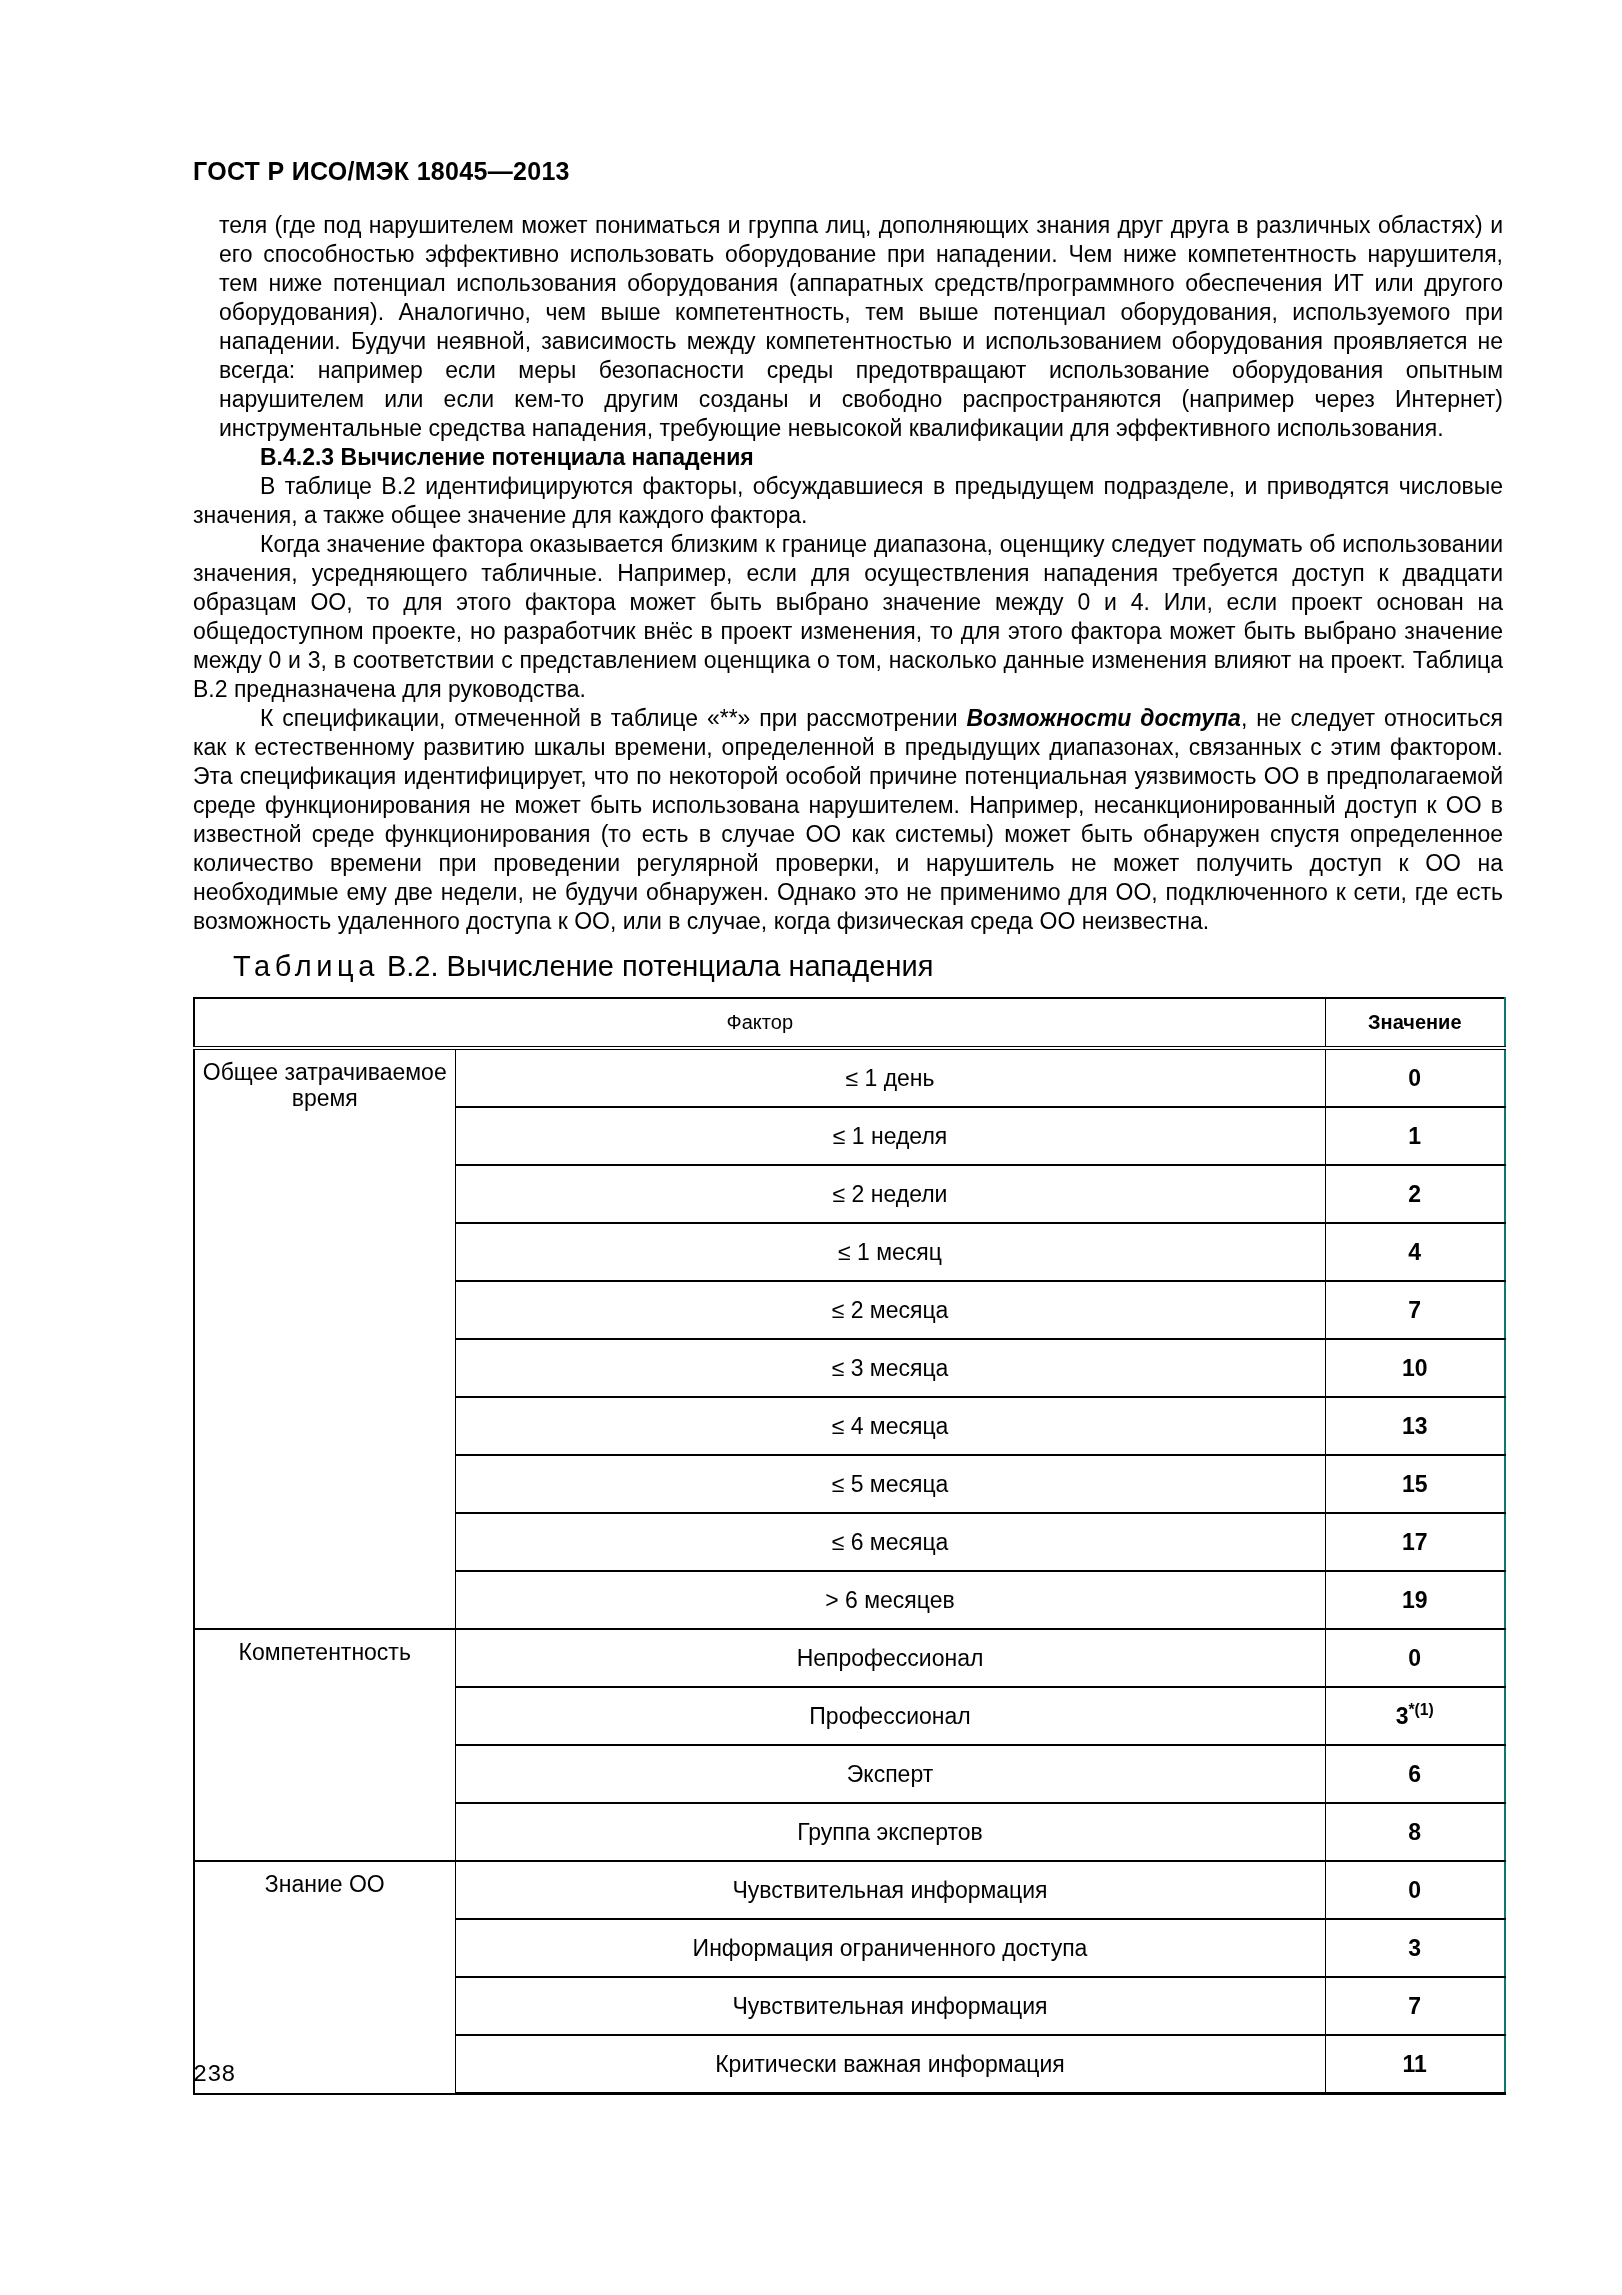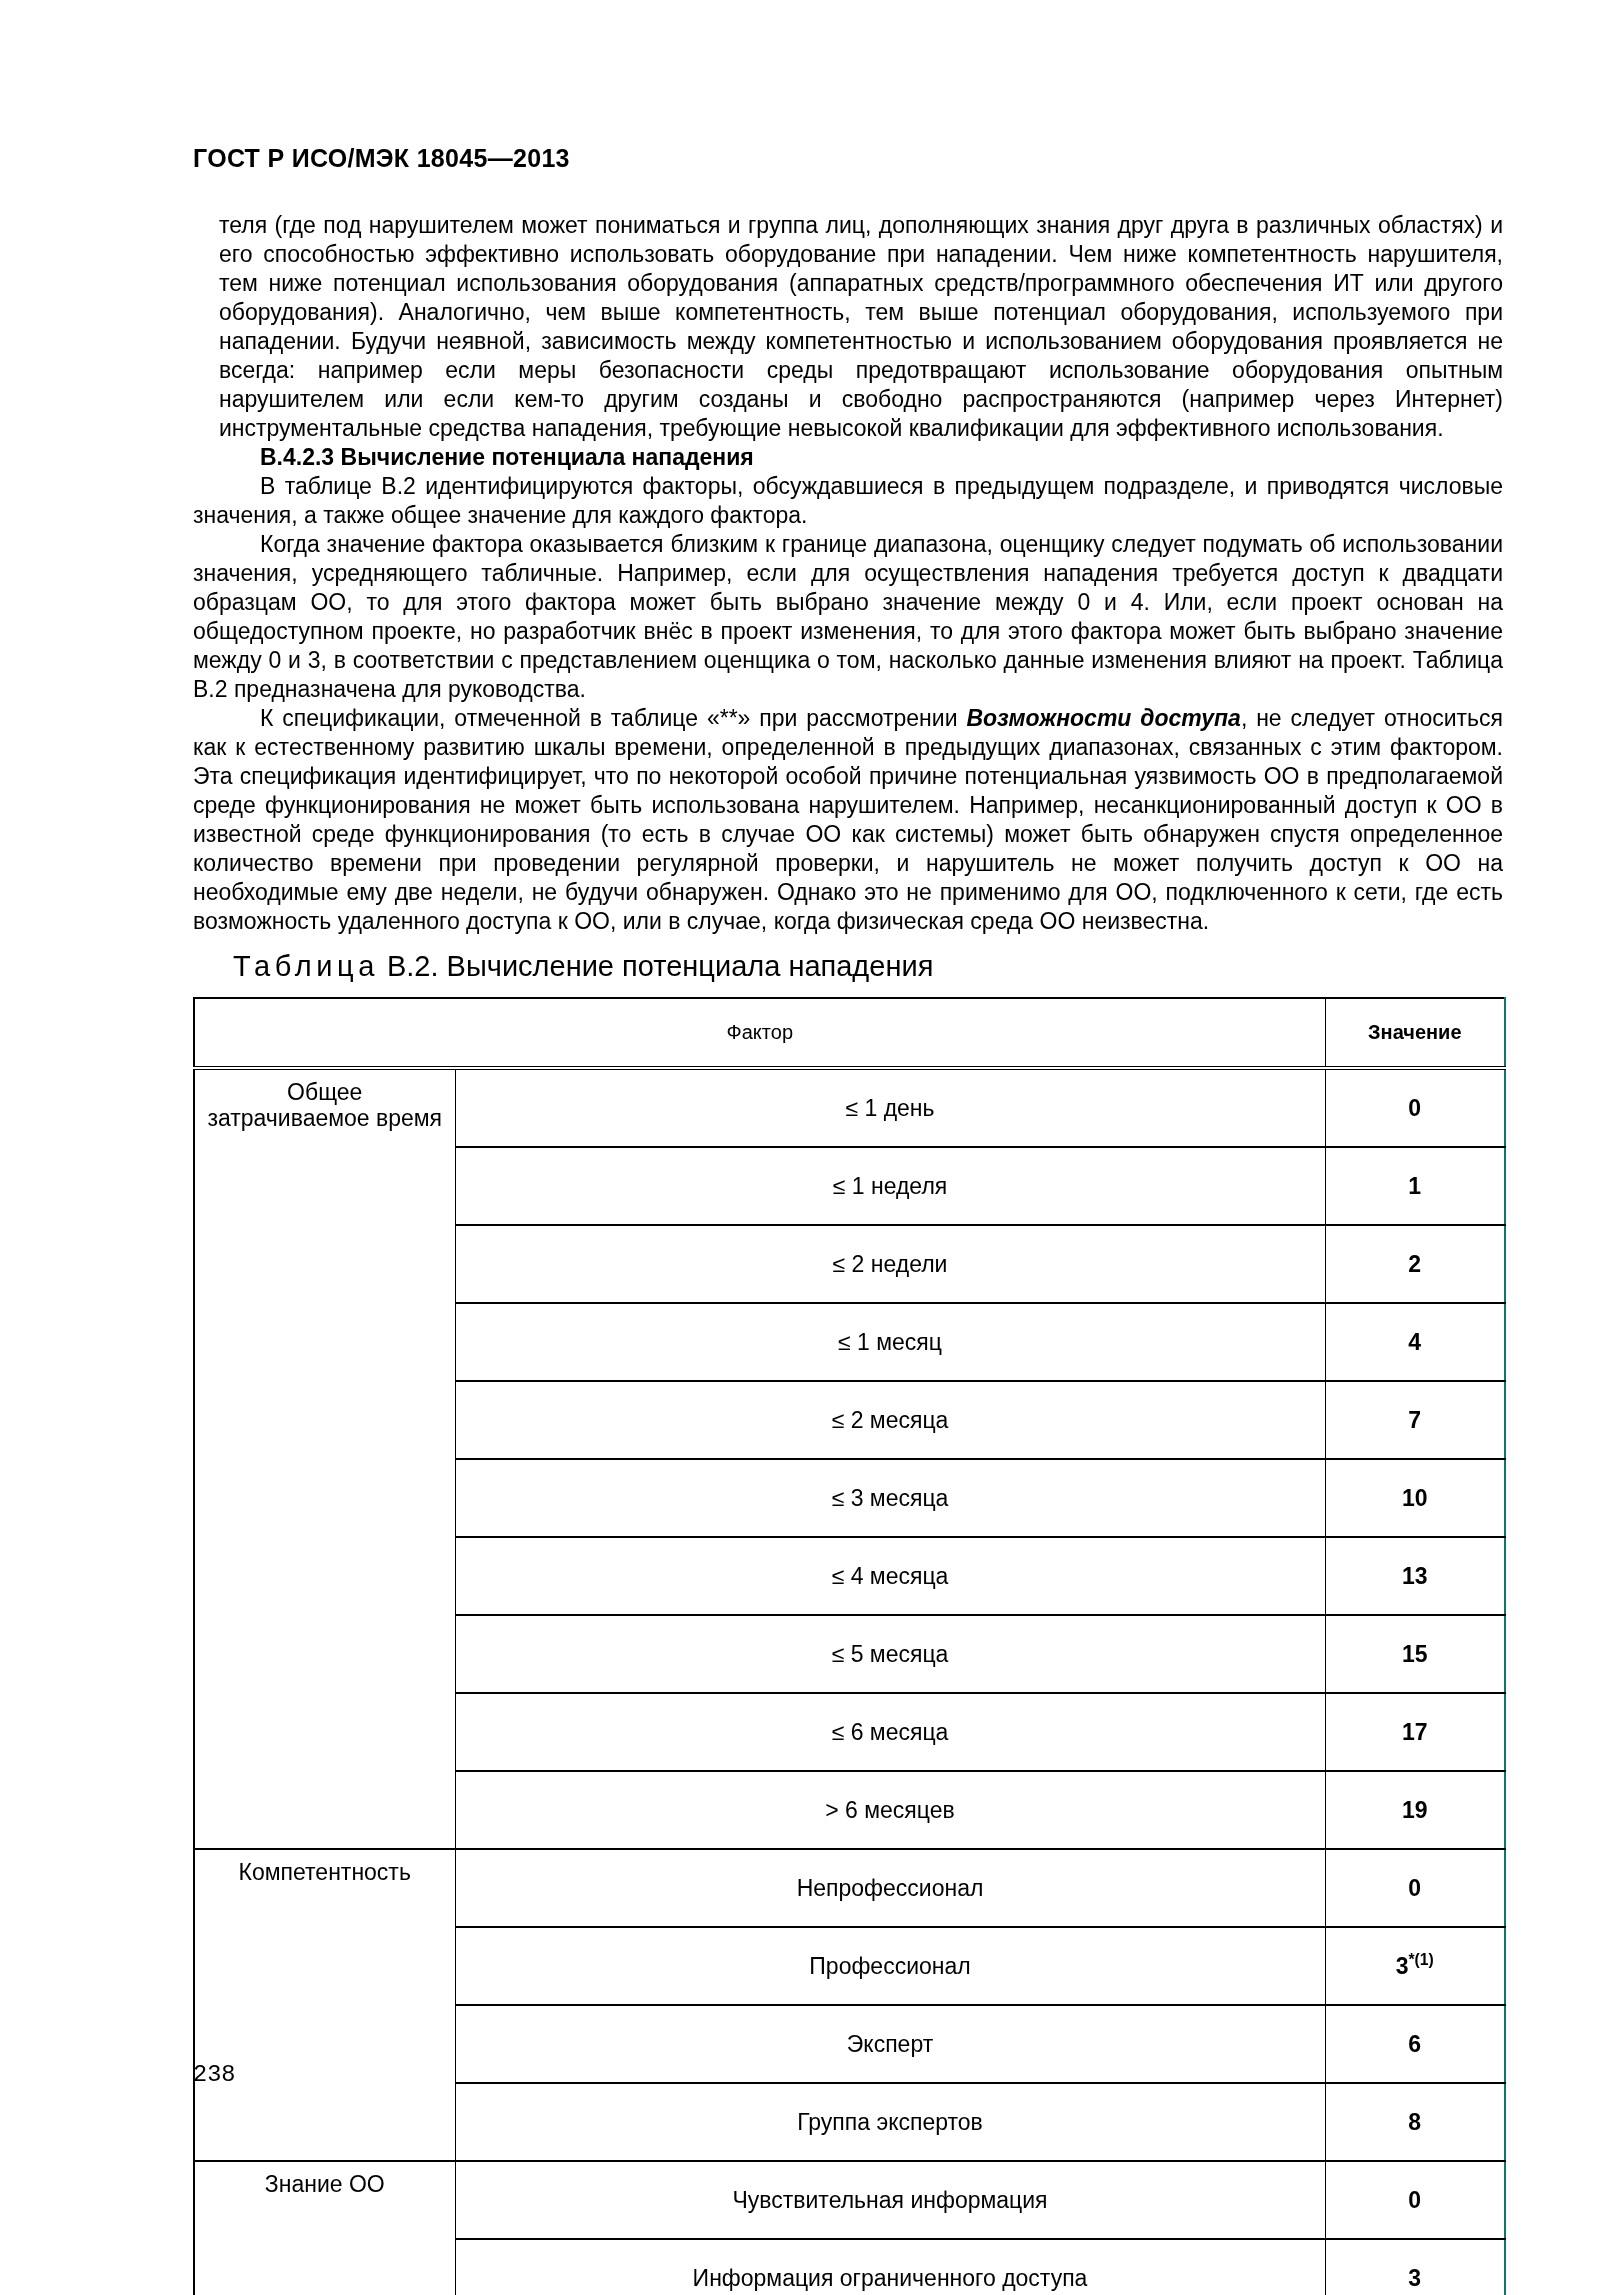--- a/index.html
+++ b/index.html
@@ -11,21 +11,21 @@
       width: 1623px;
       height: 2295px;
       position: relative;
       font-family: "Liberation Sans", sans-serif;
       color: #000000;
       overflow: hidden;
     }
     .page-header {
       position: absolute;
       left: 193px;
-      top: 144px;
+      top: 157px;
       font-size: 25px;
       font-weight: bold;
       letter-spacing: 0.3px;
     }
     .body-text {
       position: absolute;
       left: 193px;
       top: 211px;
       width: 1310px;
       font-size: 23px;
@@ -65,21 +65,21 @@
       left: 193px;
       top: 997px;
       width: 1311px;
       border-collapse: collapse;
       font-size: 23px;
       table-layout: fixed;
     }
     table.attack td, table.attack th {
       border: 1.3px solid #000;
       text-align: center;
-      padding: 12px;
+      padding: 2px;
       font-weight: normal;
     }
     table.attack th {
       height: 43px;
       font-size: 20px;
       border-top: 2.6px solid #000;
       border-bottom: 4.6px double #000;
     }
     table.attack td {
       height: 52px;

